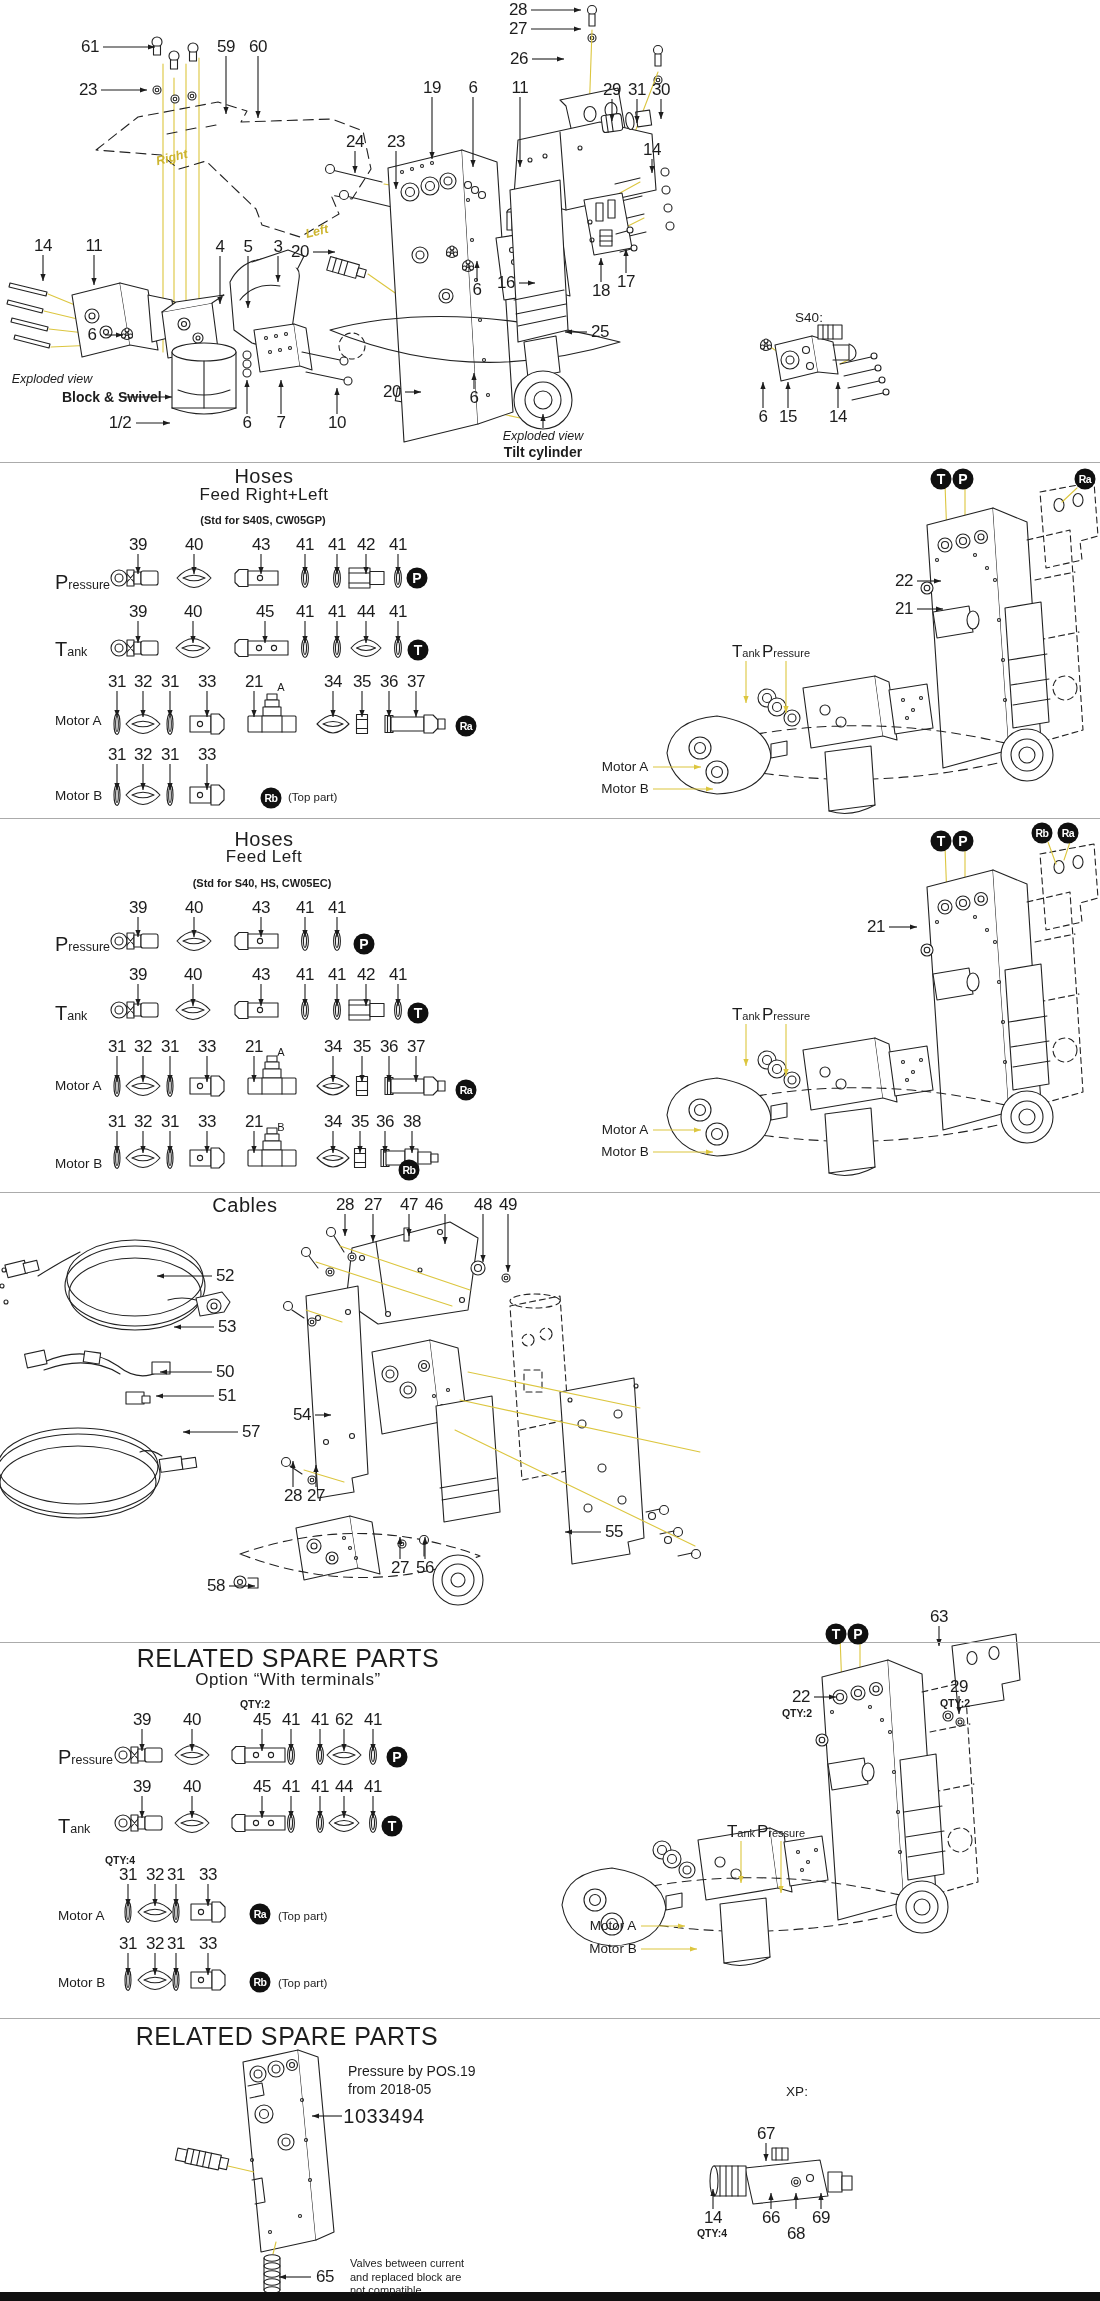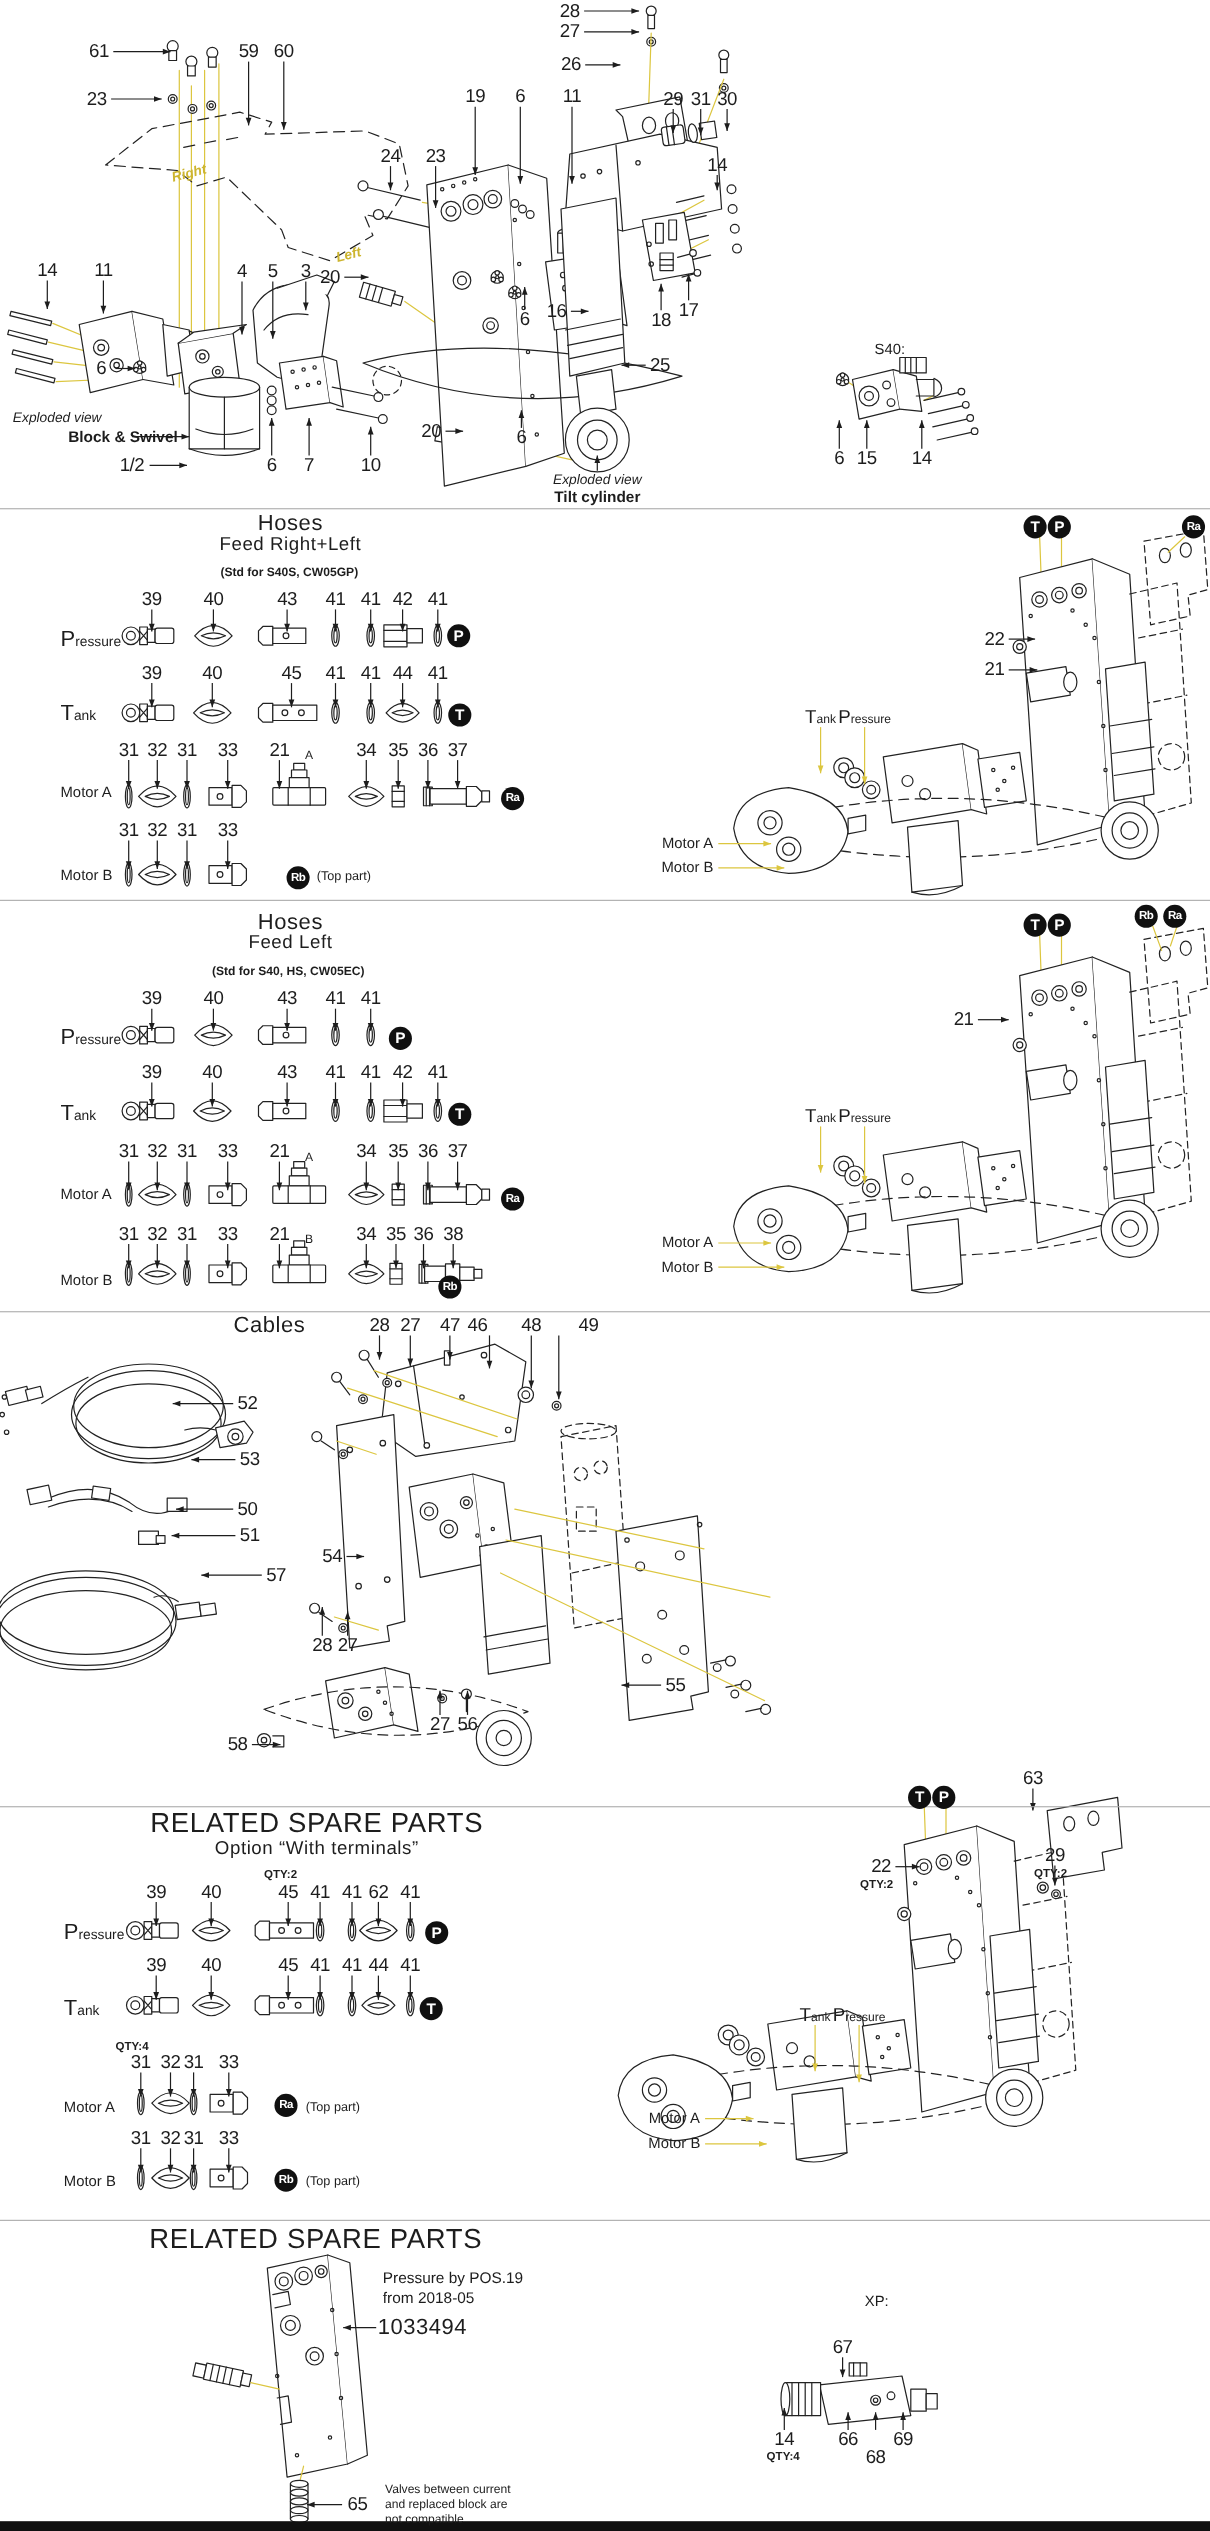--- a/index.html
+++ b/index.html
@@ -1469,21 +1469,21 @@
     <div class="lbl s-tps" style="left: 746px; top: 1015px;">Tank</div>
     <div class="lbl s-tps" style="left: 786px; top: 1015px;">Pressure</div>
     <div class="lbl s-rowlbl" style="left: 625px; top: 1130px;">Motor A</div>
     <div class="lbl s-rowlbl" style="left: 625px; top: 1152px;">Motor B</div>
     <div class="lbl s-h1" style="left: 245px; top: 1205px;">Cables</div>
     <div class="lbl s-num" style="left: 345px; top: 1205px;">28</div>
     <div class="lbl s-num" style="left: 373px; top: 1205px;">27</div>
     <div class="lbl s-num" style="left: 409px; top: 1205px;">47</div>
     <div class="lbl s-num" style="left: 434px; top: 1205px;">46</div>
     <div class="lbl s-num" style="left: 483px; top: 1205px;">48</div>
-    <div class="lbl s-num" style="left: 508px; top: 1205px; margin-left: 27px;">49</div>
+    <div class="lbl s-num" style="left: 508px; top: 1205px;">49</div>
     <div class="lbl s-num" style="left: 225px; top: 1276px;">52</div>
     <div class="lbl s-num" style="left: 227px; top: 1327px;">53</div>
     <div class="lbl s-num" style="left: 225px; top: 1372px;">50</div>
     <div class="lbl s-num" style="left: 227px; top: 1396px;">51</div>
     <div class="lbl s-num" style="left: 302px; top: 1415px;">54</div>
     <div class="lbl s-num" style="left: 251px; top: 1432px;">57</div>
     <div class="lbl s-num" style="left: 293px; top: 1496px;">28</div>
     <div class="lbl s-num" style="left: 316px; top: 1496px;">27</div>
     <div class="lbl s-num" style="left: 614px; top: 1532px;">55</div>
     <div class="lbl s-num" style="left: 216px; top: 1586px;">58</div>

